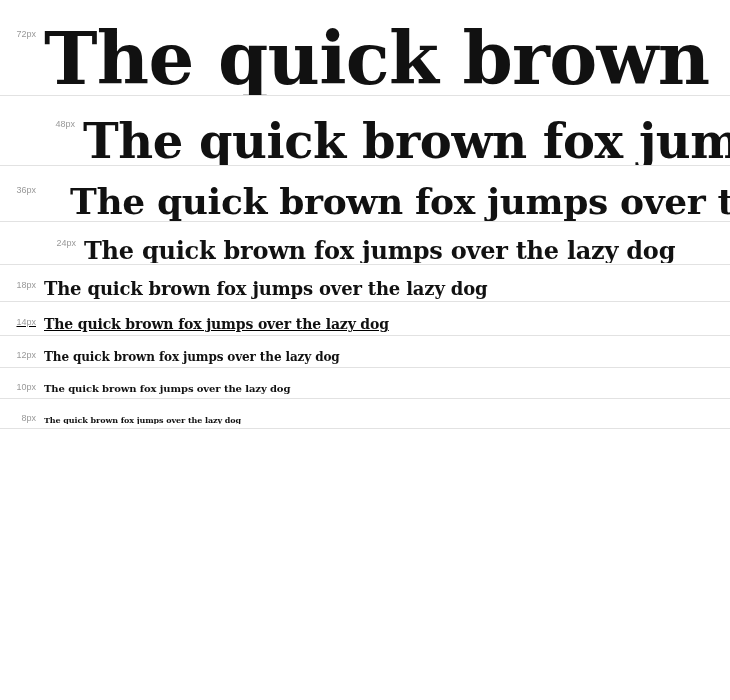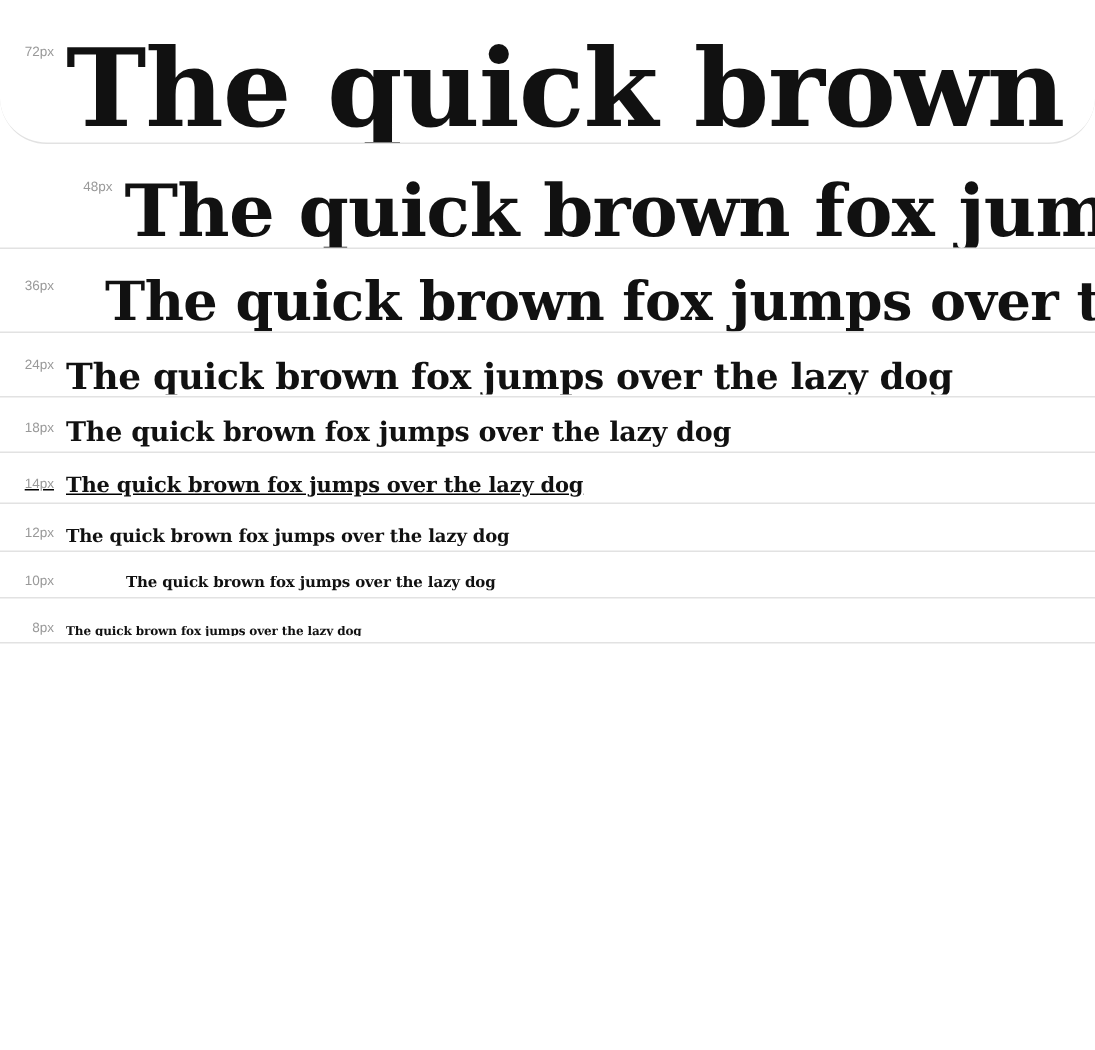--- a/index.html
+++ b/index.html
@@ -47,49 +47,49 @@
     white-space: nowrap;
     font-family: "DejaVu Serif", serif;
     font-weight: 700;
     color: #111111;
     line-height: 1.05;
     letter-spacing: -0.01em;
     overflow: hidden;
   }
 
   
-  .row-72 { height: 96px; border-radius: 31px; }
+  .row-72 { height: 96px; }
   .row-72 .size-label { margin-bottom: 56px; }
   .row-72 .sample { font-size: 72px; margin-bottom: -2px; }
 
   .row-48 { height: 70px; padding-left: 39px; }
   .row-48 .size-label { margin-bottom: 36px; }
   .row-48 .sample { font-size: 48px; margin-bottom: -1px; }
 
   .row-36 { height: 56px; gap: 26px; }
   .row-36 .size-label { margin-bottom: 26px; }
   .row-36 .sample { font-size: 36px; margin-bottom: 0px; }
 
-  .row-24 { height: 43px; }
+  .row-24 { height: 43px; padding-left: 40px; }
   .row-24 .size-label { margin-bottom: 16px; }
   .row-24 .sample { font-size: 24px; margin-bottom: 1px; }
 
   .row-18 { height: 37px; }
   .row-18 .size-label { margin-bottom: 11px; }
   .row-18 .sample { font-size: 18px; margin-bottom: 2px; }
 
   .row-14 { height: 34px; text-decoration: underline; }
   .row-14 .size-label { margin-bottom: 8px; }
   .row-14 .sample { font-size: 14px; margin-bottom: 3px; }
 
   .row-12 { height: 32px; justify-content: space-between; }
   .row-12 .size-label { margin-bottom: 7px; }
   .row-12 .sample { font-size: 12px; margin-bottom: 3px; }
 
-  .row-10 { height: 31px; gap: 40px; }
+  .row-10 { height: 31px; }
   .row-10 .size-label { margin-bottom: 6px; }
   .row-10 .sample { font-size: 10px; margin-bottom: 4px; }
 
   .row-8  { height: 30px; }
   .row-8 .size-label { margin-bottom: 5px; }
   .row-8 .sample { font-size: 8px; margin-bottom: 4px; }
 
   .filler {
     width: 730px;
     background: #ffffff;

